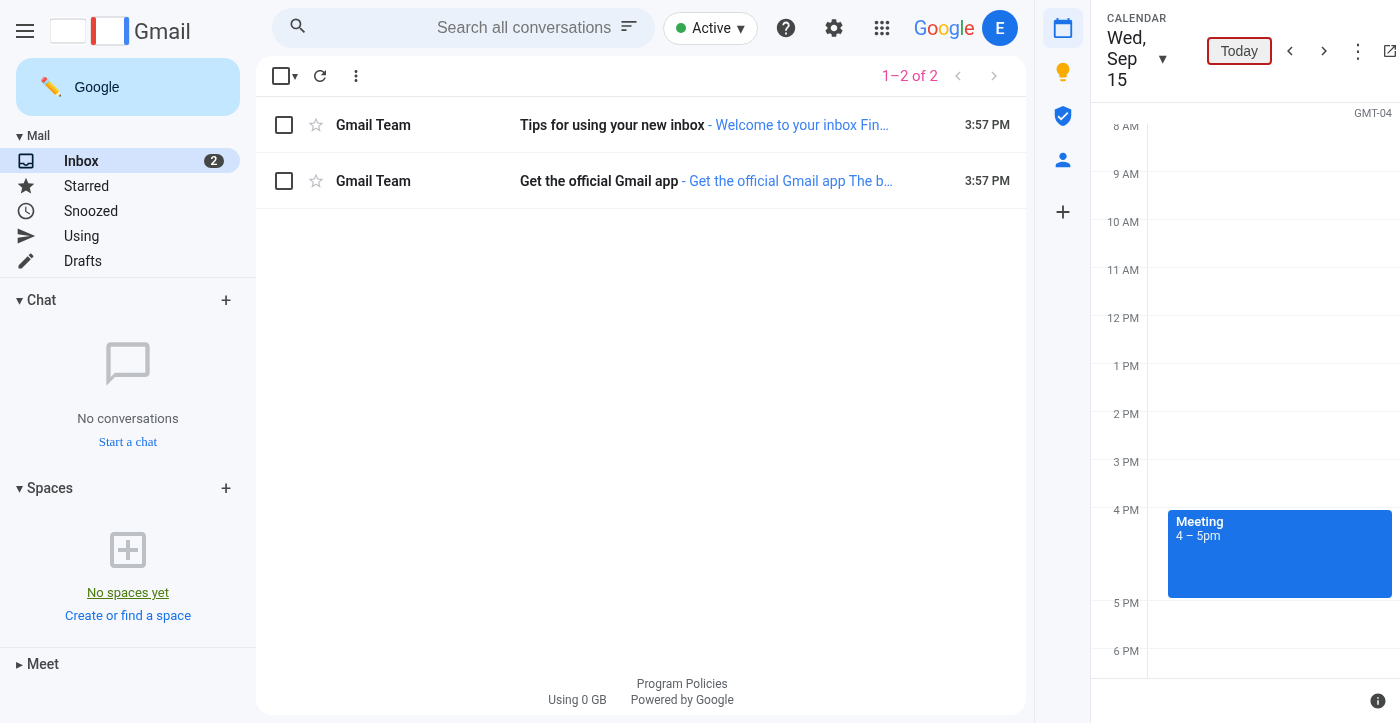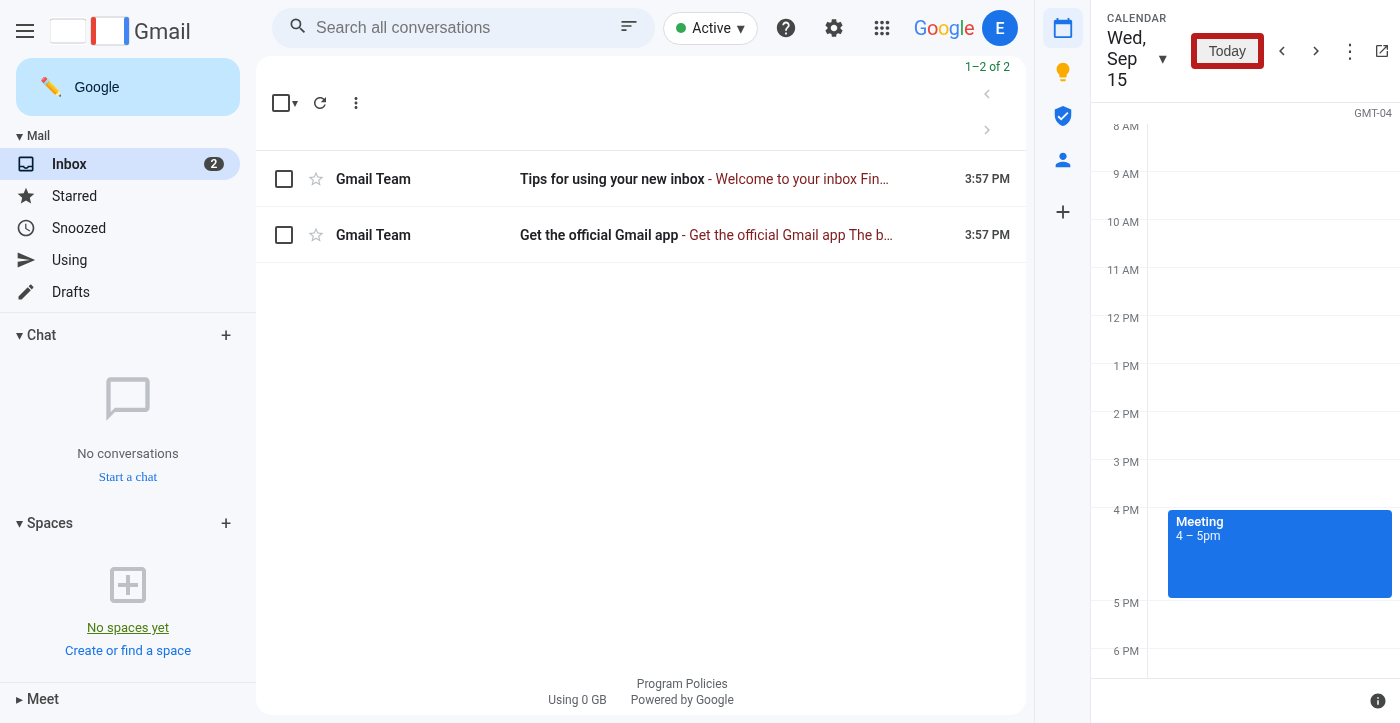--- a/index.html
+++ b/index.html
@@ -11,79 +11,79 @@
     .hamburger-icon { display: flex; flex-direction: column; gap: 4px; cursor: pointer; padding: 8px; border-radius: 50%; }
     .hamburger-icon span { display: block; width: 18px; height: 2px; background: #444746; }
     .gmail-logo { display: flex; align-items: center; gap: 4px; }
 
     .compose-btn { margin: 4px 16px 8px 16px; background: #c2e7ff; border: none; border-radius: 16px; padding: 18px 24px; display: flex; align-items: center; gap: 12px; cursor: pointer; font-size: 14px; font-weight: 500; color: #001d35; }
     .compose-btn .pencil-icon { color: #001d35; font-size: 18px; }
     .nav-section-header { display: flex; align-items: center; justify-content: space-between; padding: 4px 16px; cursor: pointer; }
     .nav-section-title { font-size: 14px; font-weight: 500; color: #444746; display: flex; align-items: center; gap: 4px; }
     .nav-section-add { width: 28px; height: 28px; border-radius: 50%; display: flex; align-items: center; justify-content: center; cursor: pointer; color: #444746; font-size: 18px; }
 
-    .nav-item { display: flex; align-items: center; padding: 0 16px; height: 32px; border-radius: 0 16px 16px 0; margin-right: 16px; cursor: pointer; gap: 16px; font-size: 14px; color: #202124; position: relative; }
+    .nav-item { display: flex; align-items: center; padding: 0 16px; height: 25px; border-radius: 0 16px 16px 0; margin-right: 16px; cursor: pointer; gap: 28px; font-size: 14px; color: #202124; position: relative; }
     .nav-item.active { background: #d3e3fd; font-weight: 600; }
     .nav-item .nav-icon { font-size: 18px; color: #444746; width: 20px; display: flex; align-items: center; justify-content: center; }
     .nav-item .nav-label { flex: 1; }
     .nav-item .badge { background: #444746; color: white; border-radius: 12px; padding: 0 6px; font-size: 12px; font-weight: 600; min-width: 20px; text-align: center; }
     .nav-item.active .badge { background: #444746; }
     .nav-item.active .nav-icon { color: #001d35; }
     .chat-empty { display: flex; flex-direction: column; align-items: center; justify-content: center; padding: 20px 0; gap: 8px; }
     .chat-empty-text { font-size: 13px; color: #5f6368; }
     .chat-empty-link { font-size: 13px; color: #1a73e8; cursor: pointer; text-decoration: none; font-family: Liberation Serif, serif; }
     .spaces-empty { display: flex; flex-direction: column; align-items: center; justify-content: center; padding: 20px 0; gap: 8px; }
     .spaces-empty-text { font-size: 13px; color: #4d7c0f; text-decoration: underline; }
     .spaces-empty-link { font-size: 13px; color: #1a73e8; cursor: pointer; text-decoration: none; }
 
     
     .main { flex: 1; display: flex; flex-direction: column; overflow: hidden; }
 
     
     .topbar { display: flex; align-items: center; padding: 8px 16px; gap: 8px; background: #f6f8fc; }
     .search-box { flex: 1; max-width: 720px; background: #eaf1fb; border-radius: 24px; display: flex; align-items: center; padding: 8px 16px; gap: 8px; }
-    .search-box input { flex: 1; border: none; background: transparent; font-size: 16px; color: #0f766e; outline: none; }
+    .search-box input { flex: 1; border: none; background: transparent; font-size: 16px; color: #0f766e; outline: none; text-align: right; }
     .search-icon { color: #444746; font-size: 18px; }
     .filter-icon { color: #444746; font-size: 18px; cursor: pointer; }
     .status-btn { display: flex; align-items: center; gap: 6px; border: 1px solid #dadce0; border-radius: 20px; padding: 6px 12px; background: white; cursor: pointer; font-size: 14px; color: #202124; }
     .status-dot { width: 10px; height: 10px; background: #34a853; border-radius: 50%; }
     .icon-btn { width: 40px; height: 40px; border-radius: 50%; display: flex; align-items: center; justify-content: center; cursor: pointer; color: #444746; font-size: 20px; }
     .user-avatar { width: 36px; height: 36px; border-radius: 50%; background: #1a73e8; display: flex; align-items: center; justify-content: center; color: white; font-size: 16px; font-weight: 500; cursor: pointer; }
 
     
     .email-toolbar { display: flex; align-items: center; padding: 4px 16px; gap: 4px; border-bottom: 1px solid #e8eaed; background: white; }
     .checkbox-btn { display: flex; align-items: center; gap: 0; }
     .email-checkbox { width: 18px; height: 18px; border: 2px solid #444746; border-radius: 2px; cursor: pointer; }
     .dropdown-arrow { font-size: 12px; color: #444746; cursor: pointer; padding: 2px; }
     .toolbar-btn { width: 32px; height: 32px; border-radius: 50%; display: flex; align-items: center; justify-content: center; cursor: pointer; color: #444746; font-size: 18px; }
-    .pagination { margin-left: auto; display: flex; align-items: center; gap: 4px; font-size: 12px; color: #15803d; flex-direction: column; }
+    .pagination { margin-left: auto; display: flex; align-items: center; gap: 4px; font-size: 15px; color: #ec4899; }
     .pagination-nav { width: 32px; height: 32px; border-radius: 50%; display: flex; align-items: center; justify-content: center; cursor: pointer; color: #444746; }
     .pagination-nav.disabled { color: #bdc1c6; cursor: default; }
 
     .email-list { background: white; flex: 1; overflow-y: auto; }
     .email-row { display: flex; align-items: center; padding: 0 16px; height: 56px; border-bottom: 1px solid #f1f3f4; cursor: pointer; gap: 8px; }
     .email-row.unread { background: white; font-weight: 600; }
     .email-checkbox-cell { width: 24px; display: flex; align-items: center; justify-content: center; }
     .email-star { width: 24px; display: flex; align-items: center; justify-content: center; color: #bdc1c6; font-size: 18px; cursor: pointer; }
     .email-sender { width: 160px; font-size: 14px; overflow: hidden; text-overflow: ellipsis; white-space: nowrap; }
     .email-content { flex: 1; font-size: 14px; overflow: hidden; text-overflow: ellipsis; white-space: nowrap; }
     .email-subject { font-weight: 600; margin-left: 16px; }
-    .email-preview { font-weight: 400; color: #7f1d1d; margin-top: 10px; }
+    .email-preview { font-weight: 400; color: #3b82f6; margin-top: 10px; }
     .email-time { font-size: 12px; color: #444746; white-space: nowrap; margin-left: 8px; }
 
     .email-footer { padding: 8px 16px; font-size: 12px; color: #5f6368; display: flex; gap: 24px; justify-content: center; align-items: flex-end; flex: 1; }
     .footer-link { color: #5f6368; cursor: pointer; text-decoration: none; }
 
     
     .right-sidebar { width: 310px; background: white; border-left: 1px solid #e8eaed; display: flex; flex-direction: column; overflow: hidden; flex-shrink: 0; }
     .calendar-header { display: flex; align-items: center; padding: 12px 16px; gap: 24px; border-bottom: 1px solid #e8eaed; }
     .calendar-title { font-size: 11px; color: #5f6368; font-weight: 500; letter-spacing: 0.5px; text-transform: uppercase; }
     .calendar-date { font-size: 18px; color: #202124; font-weight: 400; display: flex; align-items: center; gap: 4px; }
     .cal-nav-btn { width: 32px; height: 32px; border-radius: 50%; display: flex; align-items: center; justify-content: center; cursor: pointer; color: #444746; font-size: 16px; }
-    .today-btn { padding: 4px 12px; border: 6px solid #b91c1c; border-radius: 4px; font-size: 14px; cursor: pointer; color: #444746; }
+    .today-btn { padding: 4px 12px; border: 2px solid #b91c1c; border-radius: 4px; font-size: 14px; cursor: pointer; color: #444746; margin-left: 16px; }
     .cal-more { width: 32px; height: 32px; border-radius: 50%; display: flex; align-items: center; justify-content: center; cursor: pointer; color: #444746; font-size: 20px; }
 
     .calendar-body { flex: 1; overflow-y: auto; position: relative; }
     .time-slot { display: flex; min-height: 48px; border-bottom: 1px solid #f1f3f4; }
     .time-label { width: 56px; font-size: 11px; color: #70757a; padding: 4px 8px 0 0; text-align: right; flex-shrink: 0; margin-top: -8px; }
     .time-content { flex: 1; position: relative; border-left: 1px solid #e8eaed; }
 
     .calendar-event { background: #1a73e8; color: white; border-radius: 4px; padding: 4px 8px; margin: 2px 20px; font-size: 13px; }
     .calendar-event-title { font-weight: 500; }
     .calendar-event-time { font-size: 12px; opacity: 0.9; }

